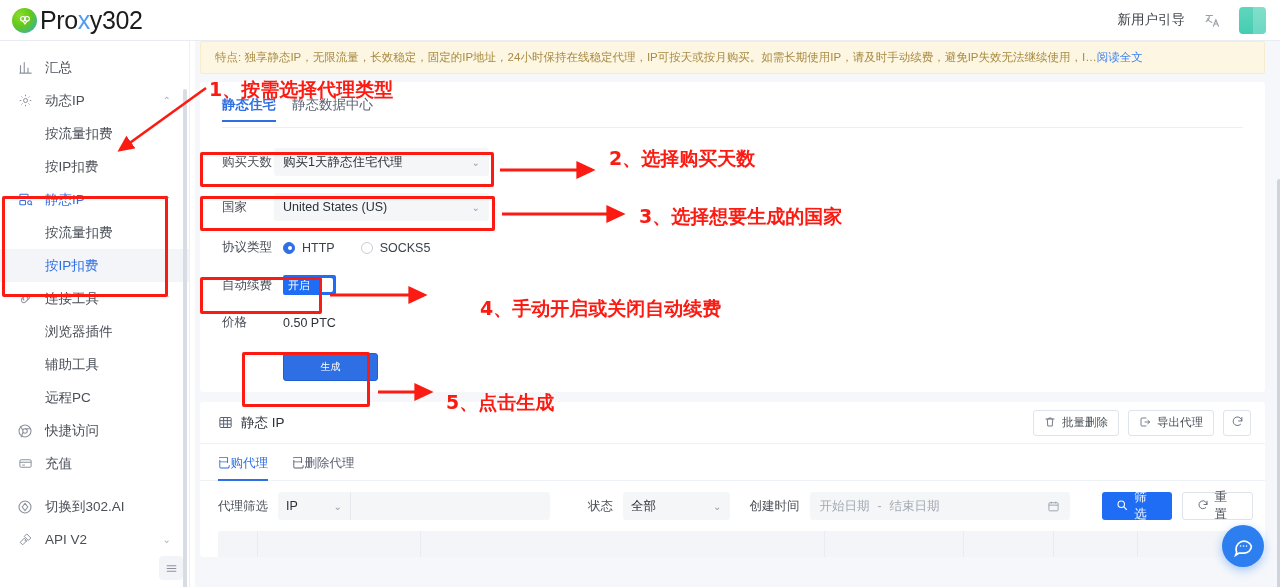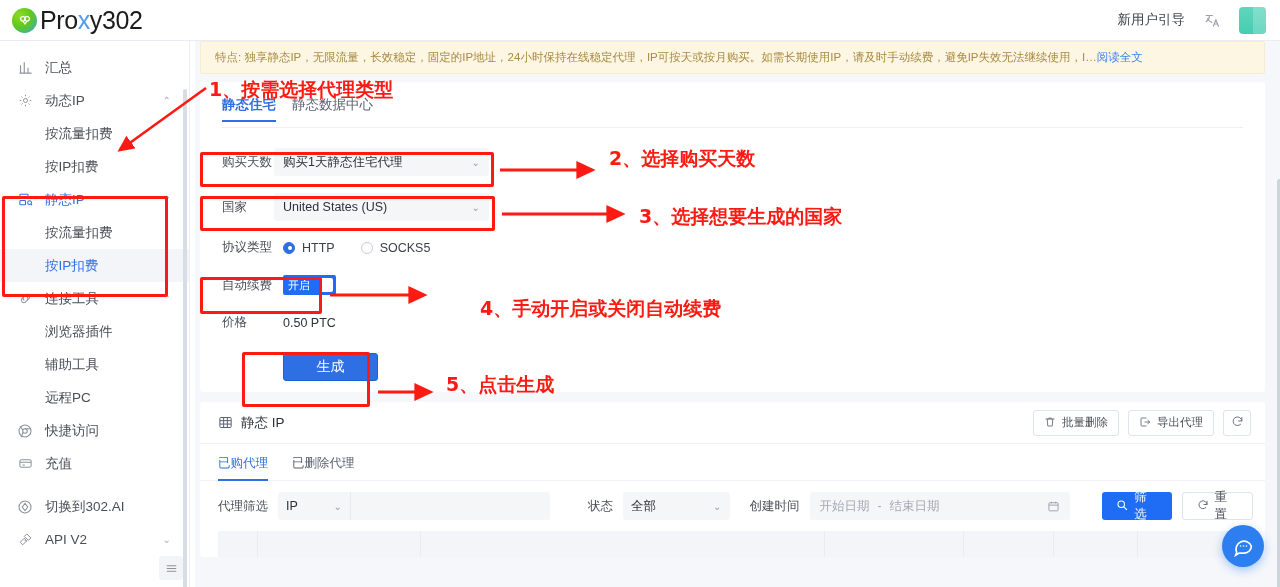--- a/index.html
+++ b/index.html
@@ -135,21 +135,21 @@
     display: flex; align-items: center; justify-content: space-between;
     padding: 0 3px 0 5px; cursor: pointer;
   }
   .switch .txt { color: #ffffff; font-size: 11px; }
   .switch .knob { width: 14px; height: 14px; background: #ffffff; border-radius: 2px; }
 
   .price-val { font-size: 12.5px; color: #2c3038; }
 
   .gen-btn {
     width: 95px; height: 28px; background: #2f6fe4; border-radius: 3px; color: #fff;
-    font-size: 14px; display: flex; align-items: center; justify-content: center;
+    font-size: 10px; display: flex; align-items: center; justify-content: center;
     cursor: pointer; border: 1px solid #1e5fd8;
   }
 
   
   .tcard {
     margin: 10px 20px 0 5px; background: #ffffff; border-radius: 3px; padding: 0 0 0 0;
   }
   .tcard-head {
     height: 42px; display: flex; align-items: center; padding: 0 14px 0 18px;
     border-bottom: 1px solid #eef1f5;
@@ -581,15 +581,15 @@
   <div class="ann ann-box" style="left:2px; top:196px; width:166px; height:101px;"></div>
   <div class="ann ann-box" style="left:200px; top:152px; width:294px; height:35px;"></div>
   <div class="ann ann-box" style="left:200px; top:196px; width:295px; height:35px;"></div>
   <div class="ann ann-box" style="left:200px; top:277px; width:122px; height:37px;"></div>
   <div class="ann ann-box" style="left:242px; top:352px; width:128px; height:55px;"></div>
 
   <div class="ann ann-text" style="left:209px; top:77px;">1、按需选择代理类型</div>
   <div class="ann ann-text" style="left:609px; top:138px;margin-top:8px;">2、选择购买天数</div>
   <div class="ann ann-text" style="left:639px; top:204px;">3、选择想要生成的国家</div>
   <div class="ann ann-text" style="left:440px; top:296px;margin-left:40px;">4、手动开启或关闭自动续费</div>
-  <div class="ann ann-text" style="left:446px; top:372px;">5、点击生成</div>
+  <div class="ann ann-text" style="left:446px; top:390px;">5、点击生成</div>
 
 </div>
 
 </body></html>

